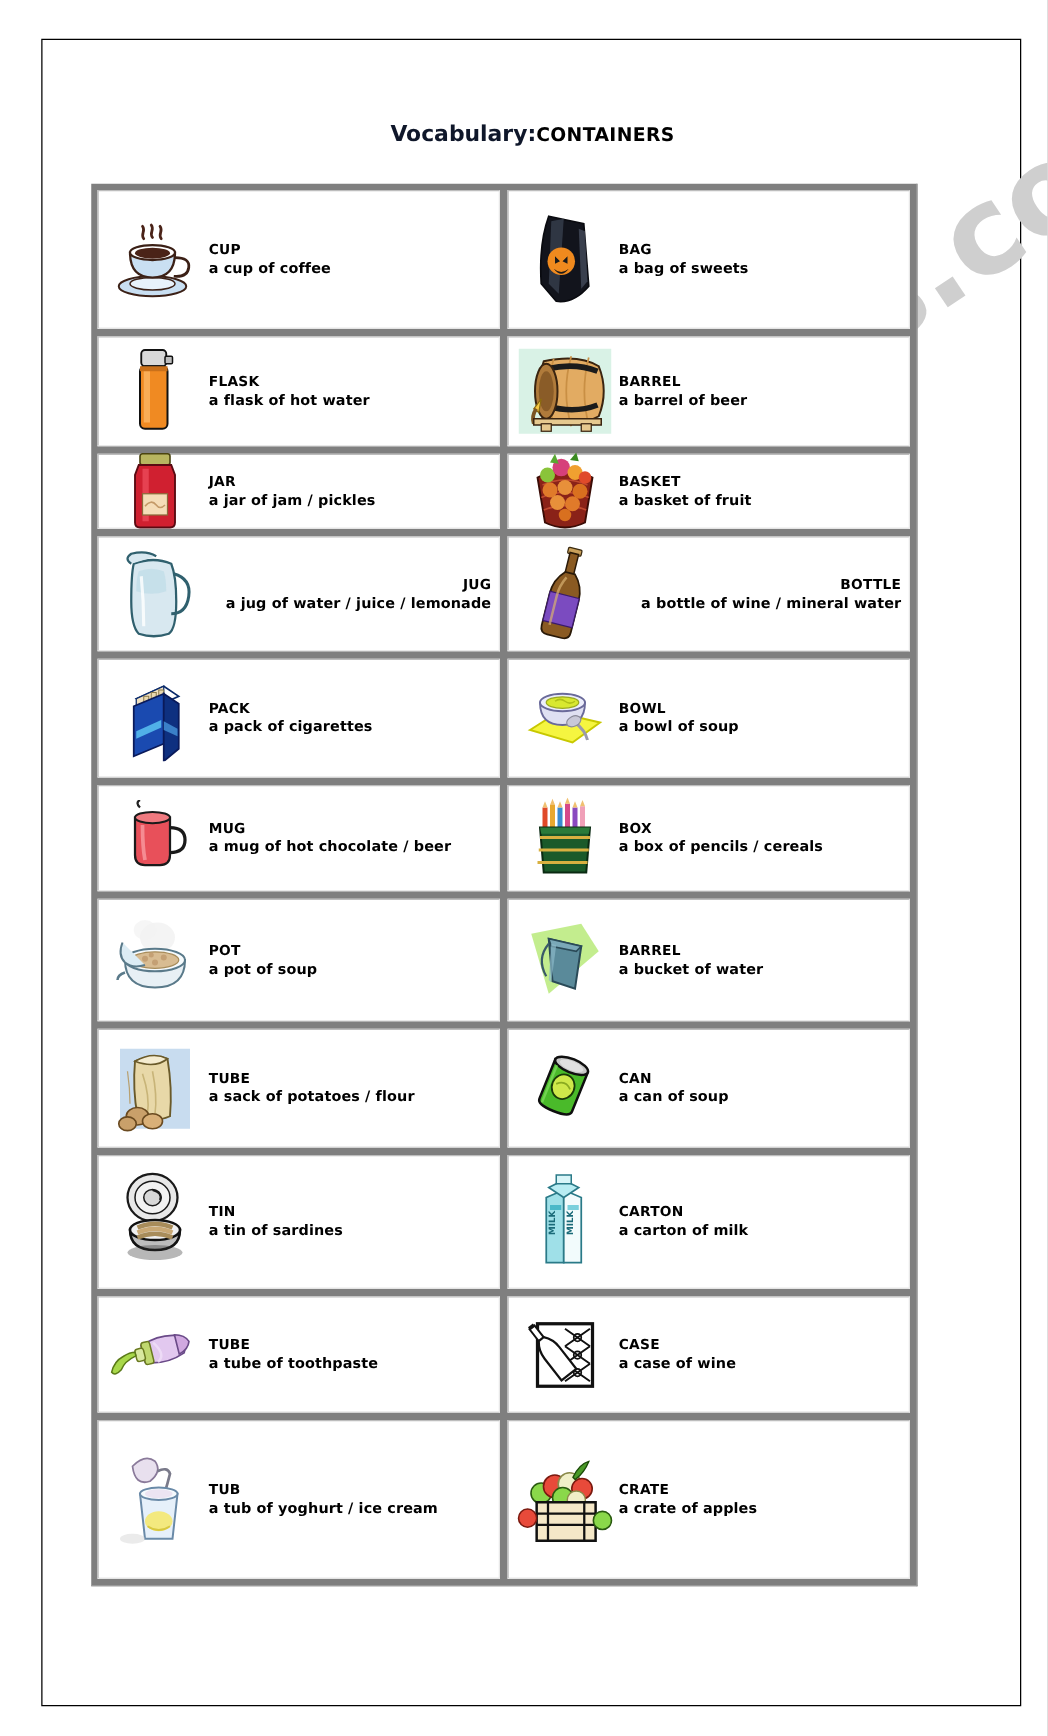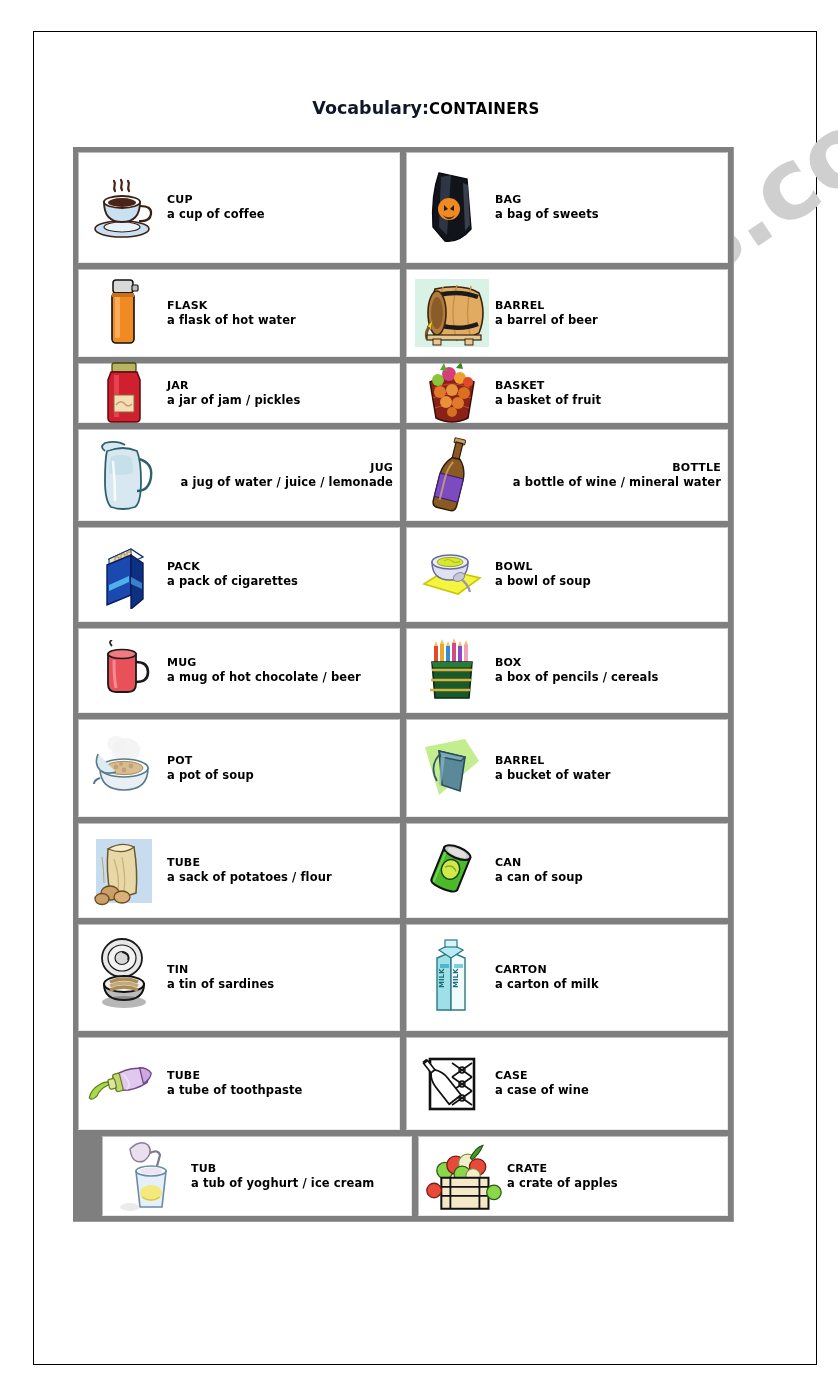--- a/index.html
+++ b/index.html
@@ -136,21 +136,21 @@
   
   .h-116 { height: 111px; }
   .h-93  { height: 88px;  }
   .h-88  { height: 60px;  }
   .h-97  { height: 92px; text-align: right;  }
   .h-90  { height: 85px;  }
   .h-100 { height: 95px;  }
   .h-103 { height: 98px;  }
   .h-112 { height: 107px; }
   .h-98  { height: 93px;  }
-  .h-110 { height: 80px; margin-left: 24px; }
+  .h-110 { height: 127px; }
 
   
   .art { display:block; }
 </style>
 </head>
 <body>
 
 <div id="page-sheet">
 
   <div id="watermark">ESLprintables.com</div>

